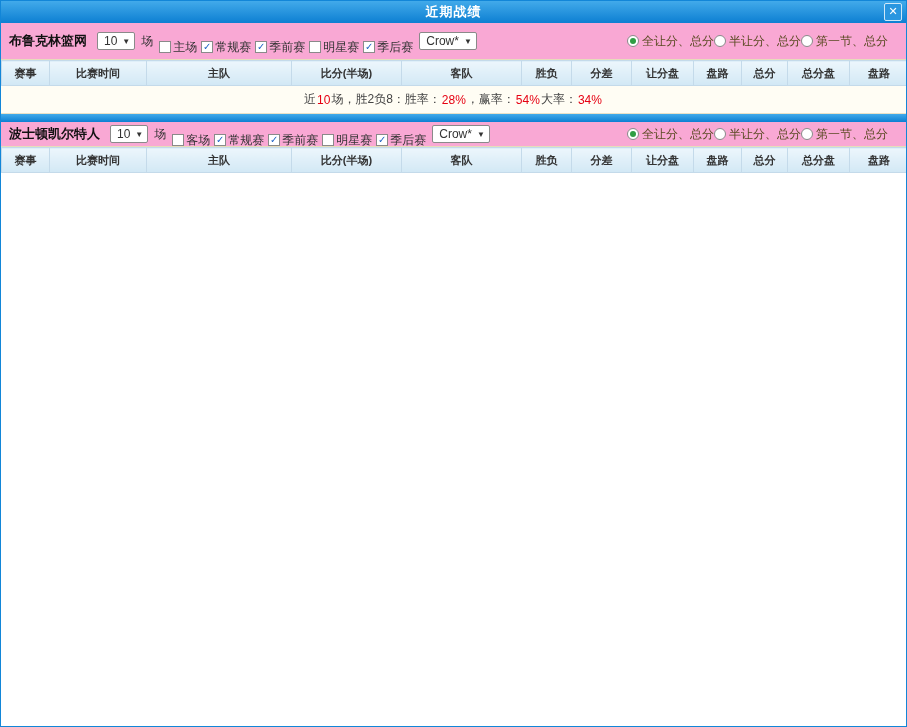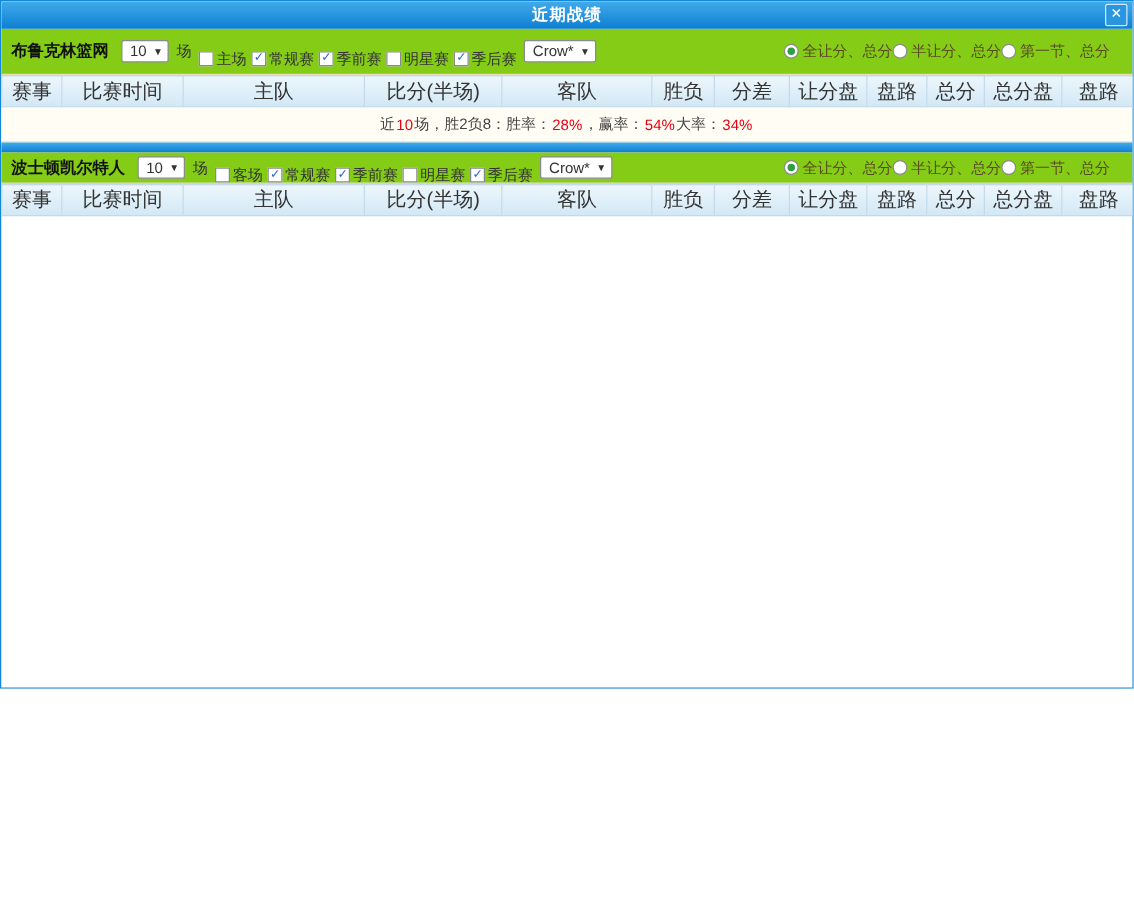--- a/index.html
+++ b/index.html
@@ -1,39 +1,39 @@
 <!DOCTYPE html>
 <html><head>
 <meta charset="utf-8">
 <style>
   * { margin:0; padding:0; box-sizing:border-box; }
   html,body { background:#fff; }
   body { font-family:"Liberation Sans", sans-serif; }
-  .popup { width:907px; height:551px; border:1px solid #1286d8; overflow:hidden; background:#fff; position:relative; }
+  .popup { width:907px; height:727px; border:1px solid #1286d8; overflow:hidden; background:#fff; position:relative; }
 
   .titlebar { height:22px; background:linear-gradient(#42aaea,#0d7fd2); display:flex; align-items:center; justify-content:center; position:relative; }
   .titlebar .title { color:#fff; font-weight:bold; font-size:13px; letter-spacing:1px; }
   .close { position:absolute; right:4px; top:2px; width:18px; height:18px; background:#2a96e0; border:1px solid #cfe8f8; color:#fff; font-size:11px; line-height:15px; text-align:center; border-radius:2px; cursor:pointer; }
 
-  .filterbar { display:flex; align-items:center; gap:6px; background:#84cc16; padding:0 8px; border-bottom:1px solid #e7dcbb; font-size:12px; color:#333; }
+  .filterbar { display:flex; align-items:center; gap:6px; background:#f9a8d4; padding:0 8px; border-bottom:1px solid #e7dcbb; font-size:12px; color:#333; }
   .filterbar.tall { height:37px; }
   .filterbar.short { height:25px; }
   .teamname { font-weight:bold; font-size:13px; color:#111; margin-right:4px; }
   .select { display:inline-flex; align-items:center; gap:5px; background:#fff; border:1px solid #8a8a8a; padding:1px 4px 1px 6px; font-size:12px; border-radius:2px; cursor:default; }
   .select .arrow { font-size:8px; color:#333; }
   .checks { display:inline-flex; align-items:center; gap:4px;margin-top:12px; }
   .cb { display:inline-flex; align-items:center; gap:2px; cursor:default; }
   .box { width:12px; height:12px; border:1px solid #8a8a8a; background:#fff; font-size:10px; line-height:10px; color:#2265c5; text-align:center; }
   .radios { margin-left:auto; display:flex; align-items:center; gap:0; padding-right:10px; color:#5a4a22; }
   .radio { display:inline-flex; align-items:center; gap:3px; cursor:default; }
   .rb { width:12px; height:12px; border-radius:50%; border:1px solid #8a8a8a; background:#fff; position:relative; }
   .rb.sel::after { content:''; position:absolute; left:2px; top:2px; right:2px; bottom:2px; border-radius:50%; background:#2f9e44; }
 
   table { width:100%; border-collapse:collapse; table-layout:fixed; }
-  th { background:linear-gradient(#ecf6fc,#d2e8f5); font-size:16px; font-weight:normal; color:#333; height:25px; border:1px solid #c4daea; }
+  th { background:linear-gradient(#ecf6fc,#d2e8f5); font-size:11px; font-weight:bold; color:#333; height:25px; border:1px solid #c4daea; }
 
   .summary { height:28px; display:flex; align-items:center; justify-content:center; font-size:12px; color:#444; background:#fffdf4; border-bottom:1px solid #e9e1c8; }
   .summary .red { color:#e60012; margin:0 1px; }
   .strip { height:8px; background:linear-gradient(#42aaea,#0d7fd2); }
 </style>
 </head>
 <body>
 
 <div class="popup">
 

